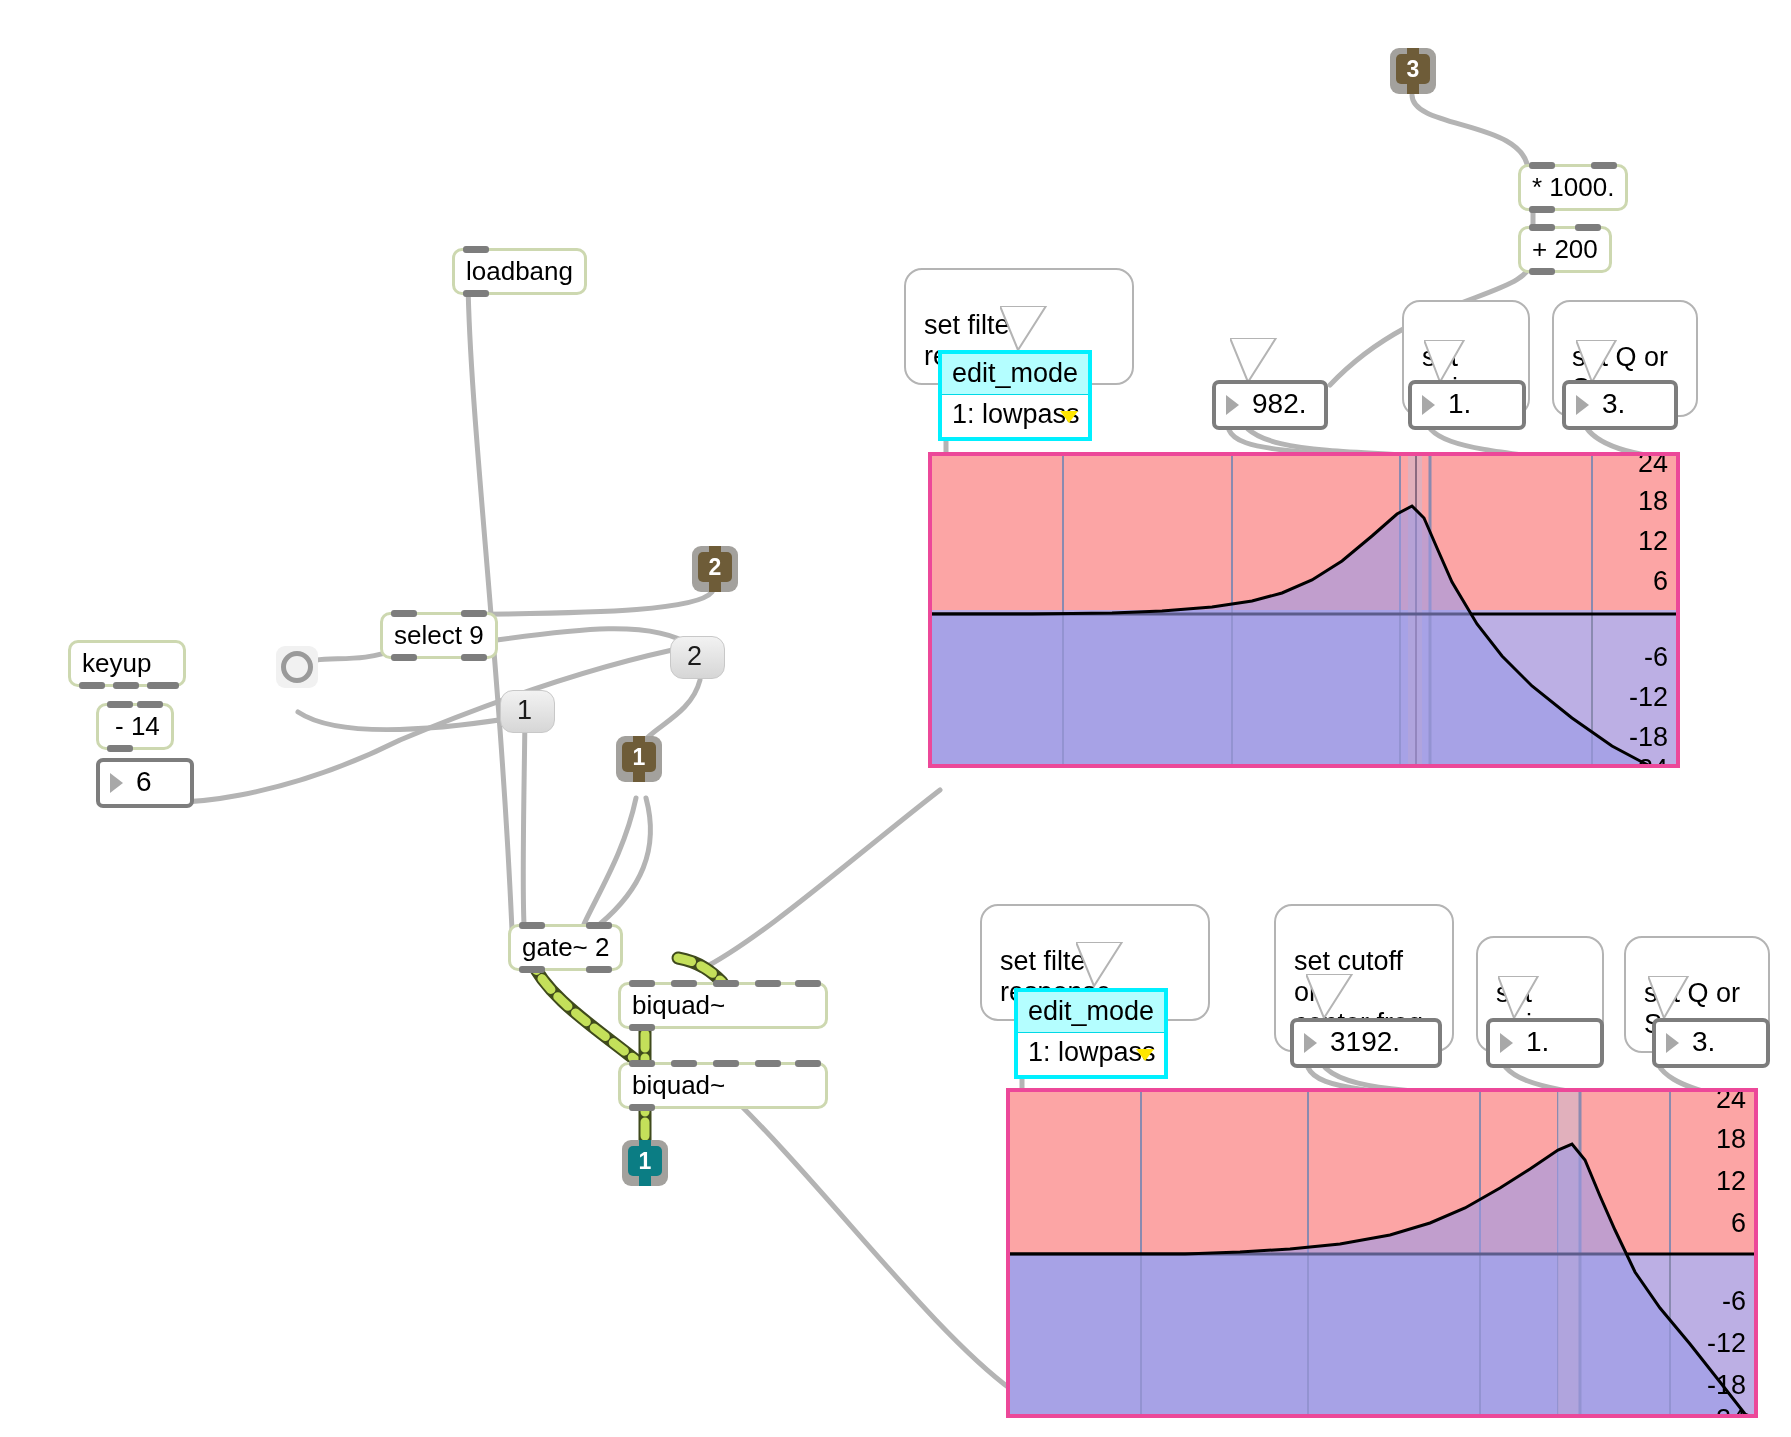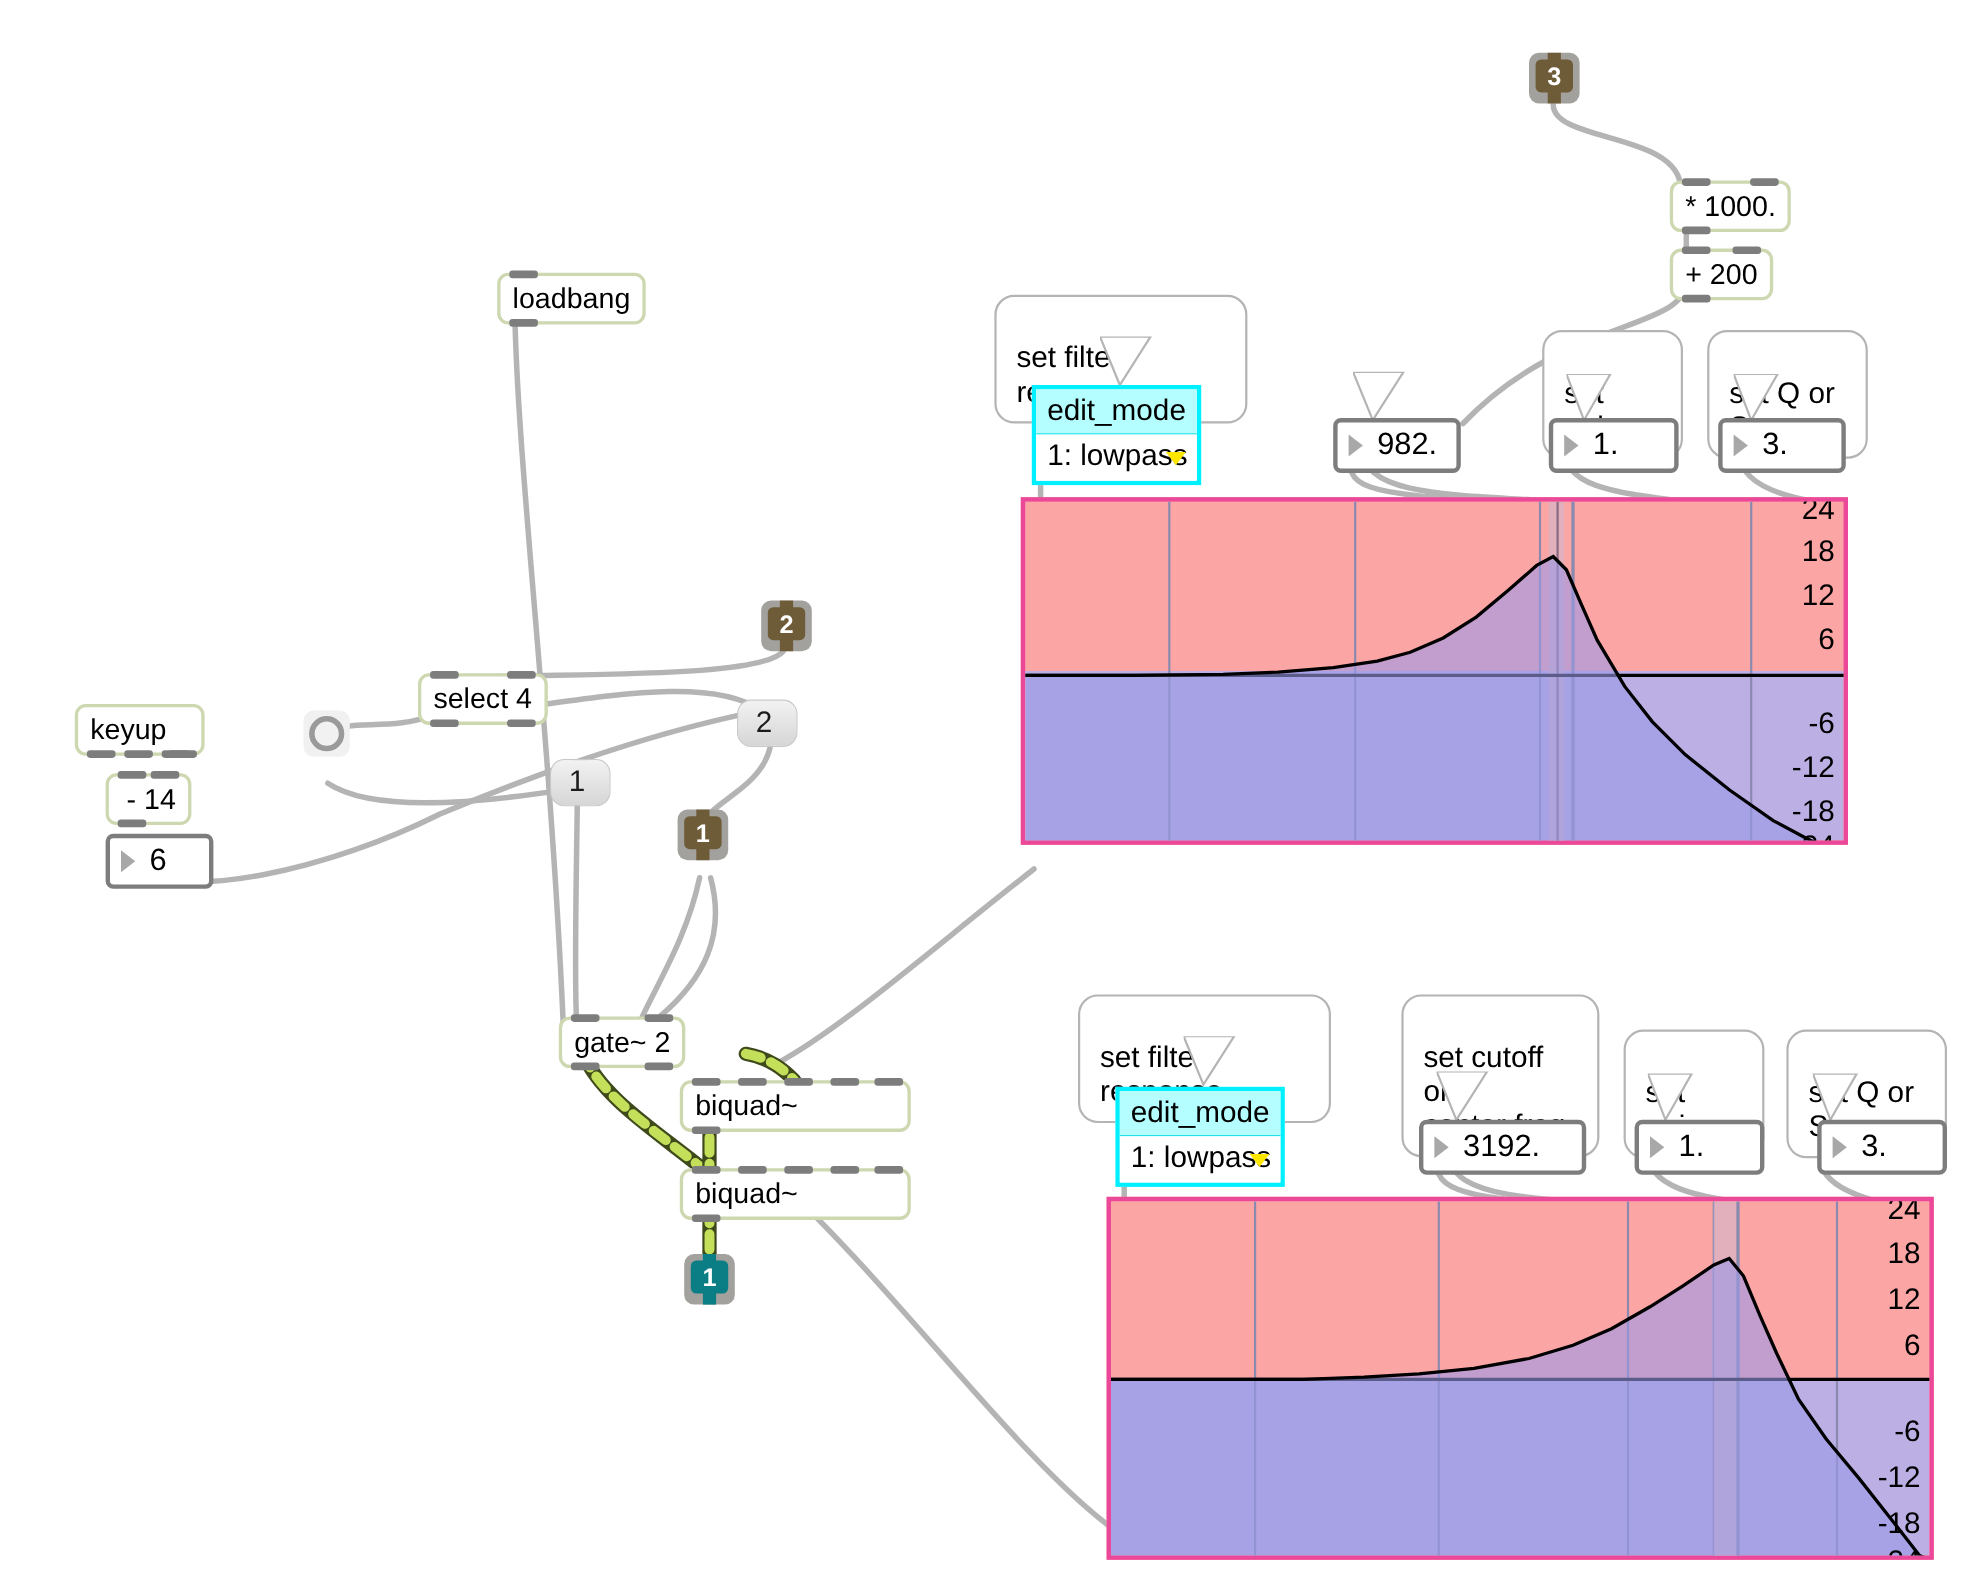--- a/index.html
+++ b/index.html
@@ -286,21 +286,21 @@
     <span class="iolet in" style="left:8px;"></span>
     <span class="iolet out" style="left:8px;"></span>
     <span>loadbang</span>
   </div>
 
   <div class="pd-obj" style="left:380px; top:612px;">
     <span class="iolet in" style="left:8px;"></span>
     <span class="iolet in" style="right:8px;"></span>
     <span class="iolet out" style="left:8px;"></span>
     <span class="iolet out" style="right:8px;"></span>
-    <span>select 4</span>
+    <span>select 9</span>
   </div>
 
   <div class="pd-bang" style="left:276px; top:646px;"></div>
 
   <div class="pd-obj" style="left:68px; top:640px; width:118px;">
     <span class="iolet out" style="left:8px;"></span>
     <span class="iolet out" style="left:42px;"></span>
     <span class="iolet out" style="left:76px;"></span>
     <span class="iolet out" style="right:4px;"></span>
     <span>keyup</span>

